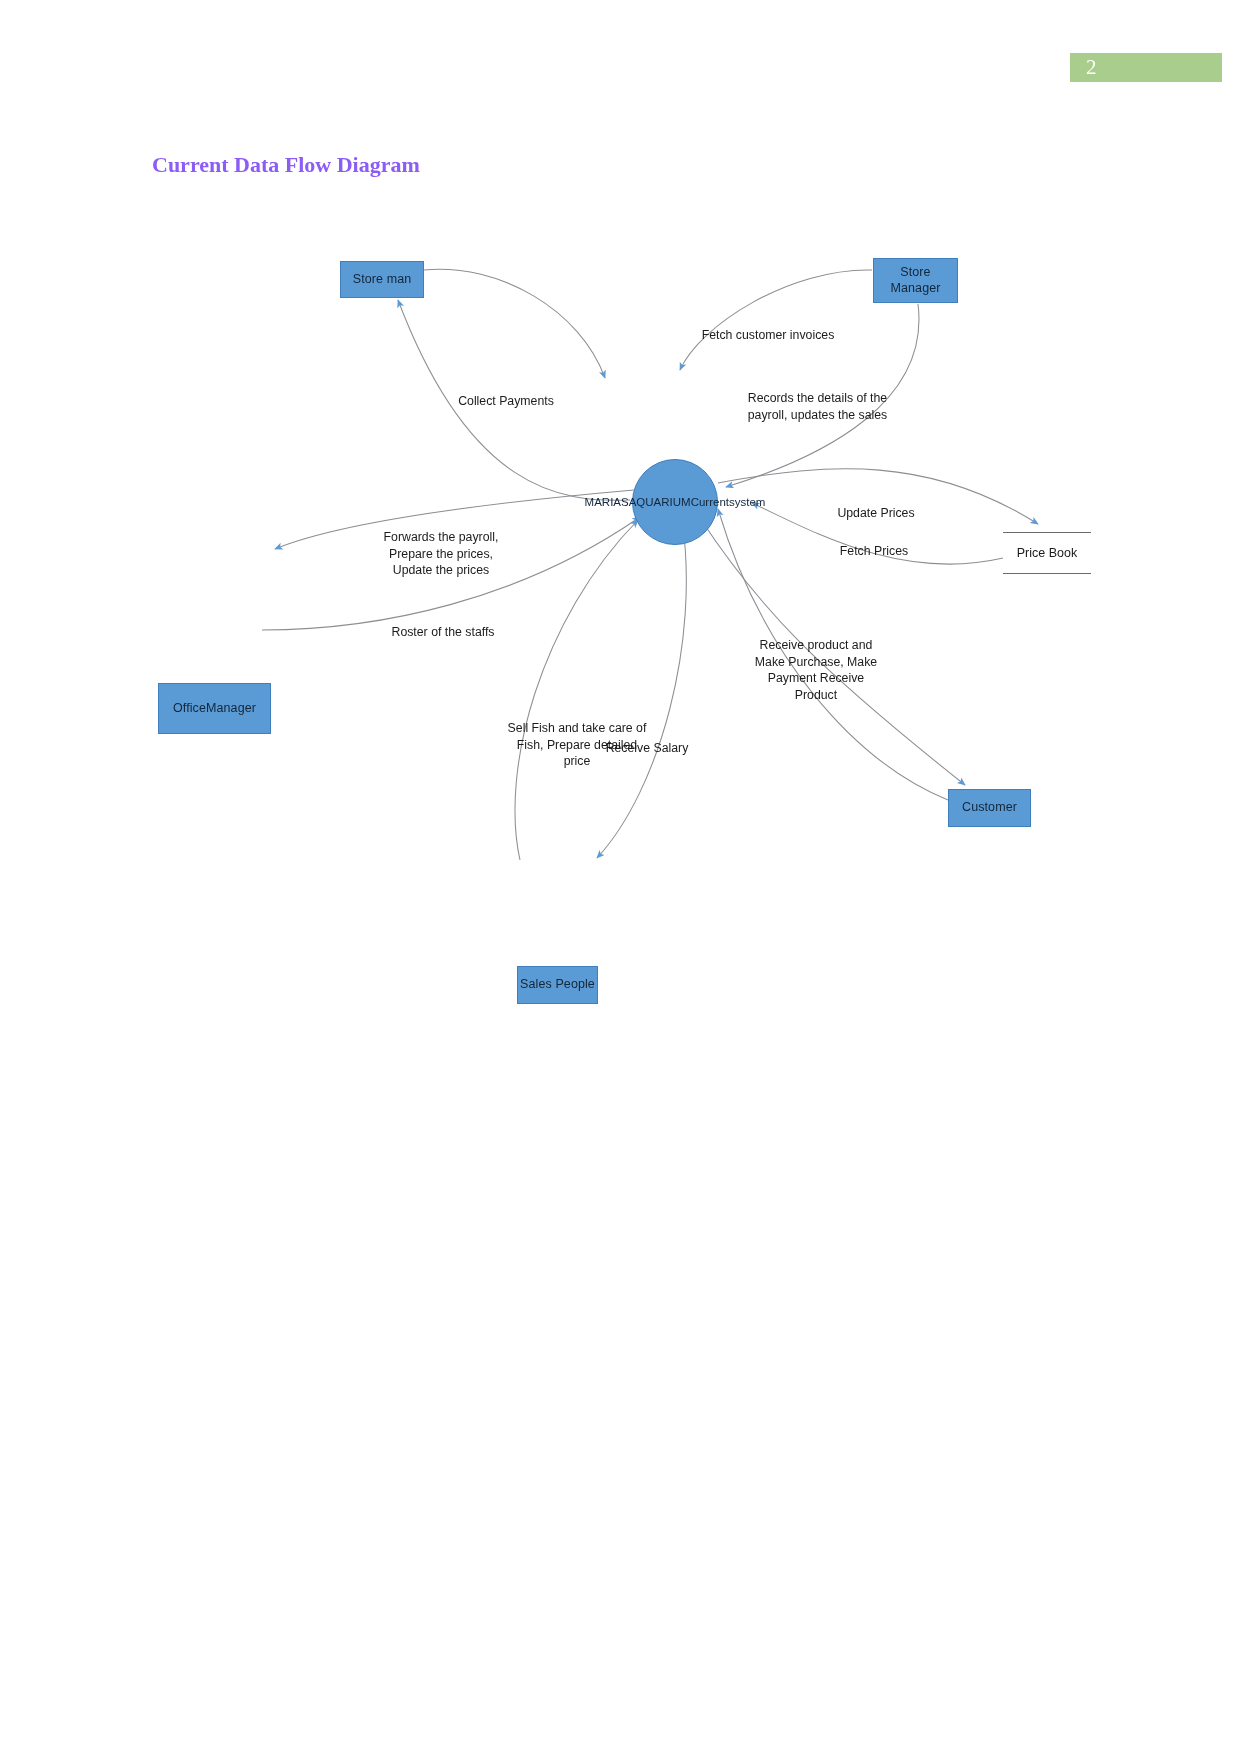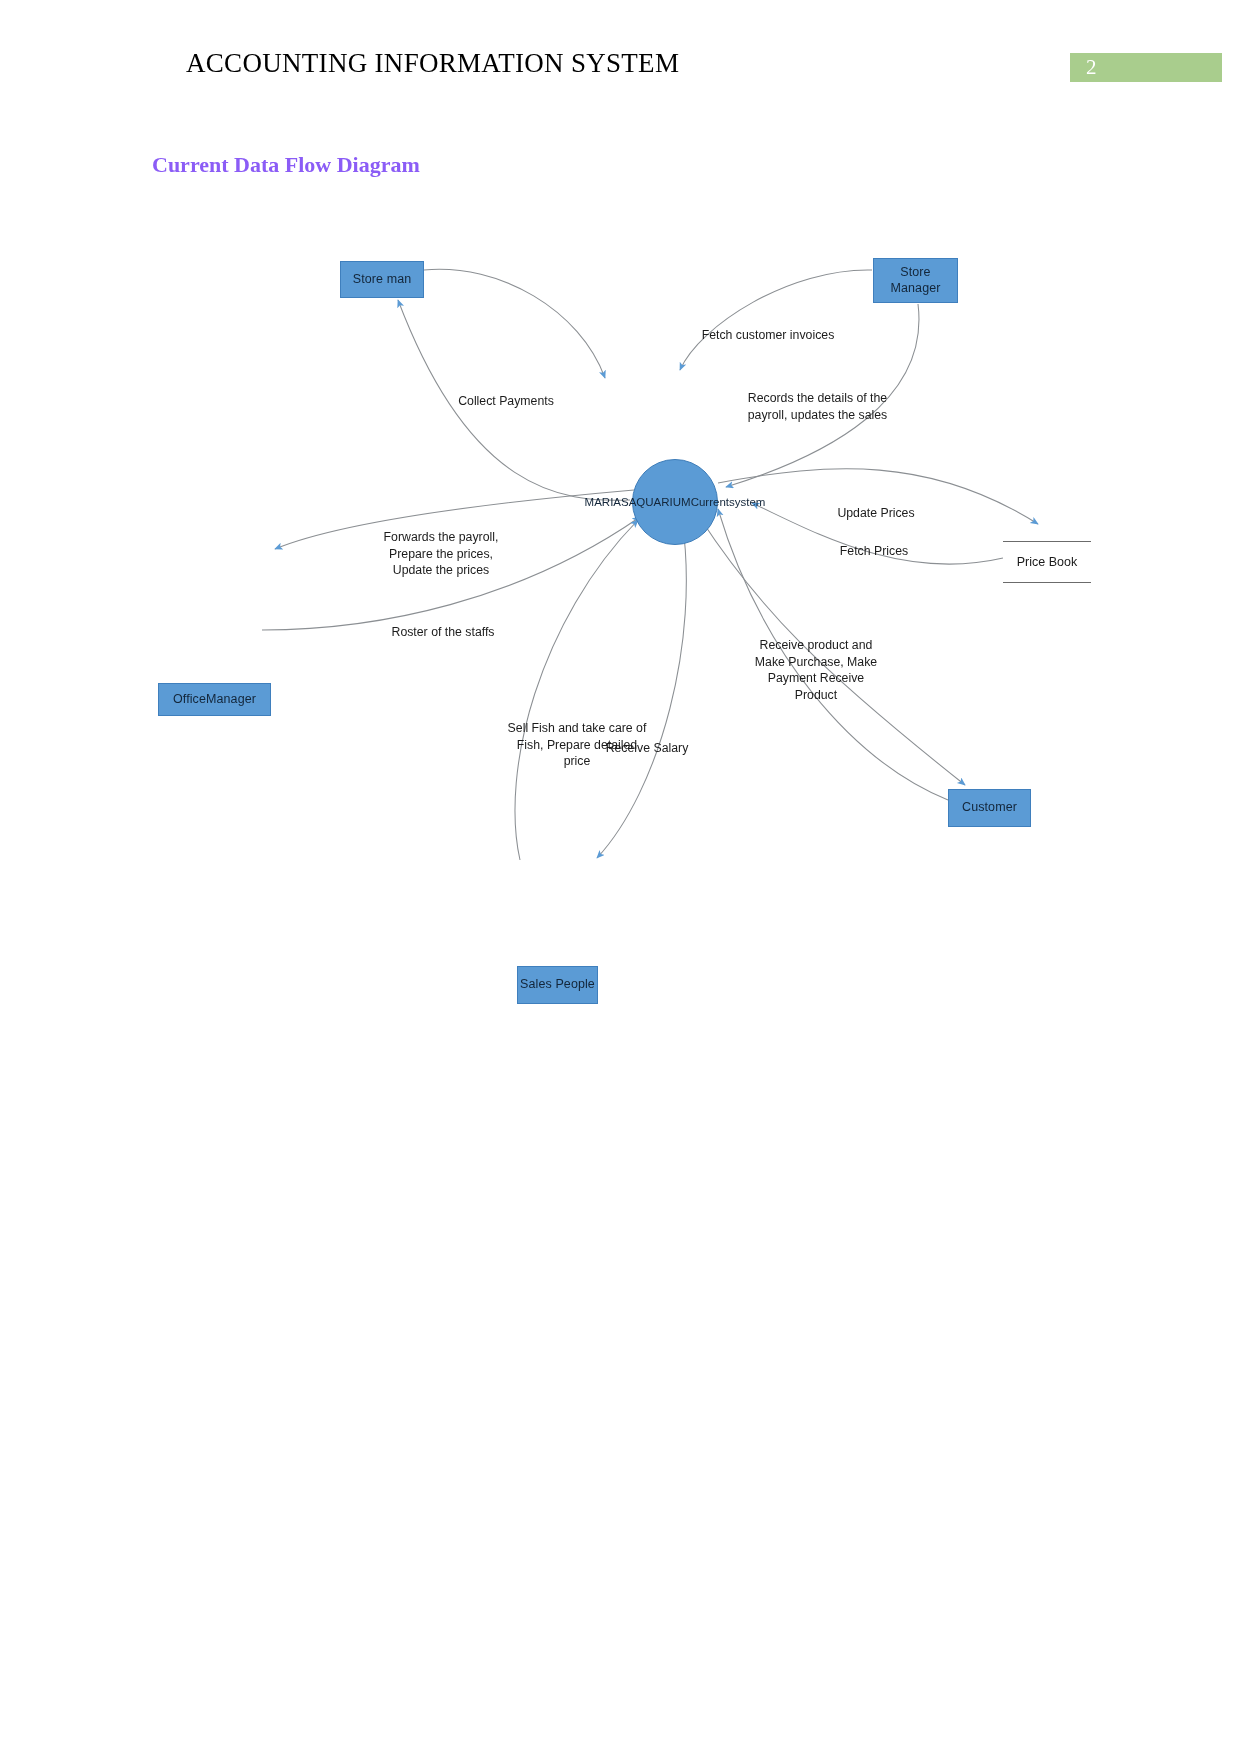--- a/index.html
+++ b/index.html
@@ -110,21 +110,21 @@
     text-align: center;
     color: #13263a;
     font-size: 11.5px;
     line-height: 1.28;
   }
 
   
   #datastore-price-book {
     position: absolute;
     left: 1003px;
-    top: 341px;
+    top: 332px;
     width: 88px;
     height: 42px;
     border-top: 1.3px solid #6b6b6b;
     border-bottom: 1.3px solid #6b6b6b;
     box-sizing: border-box;
     display: flex;
     align-items: center;
     justify-content: center;
     font-size: 12.5px;
     color: #1a1a1a;
@@ -138,23 +138,20 @@
     line-height: 1.35;
     text-align: center;
     white-space: pre-line;
   }
 </style>
 </head>
 <body>
 
 <div id="page">
 
-  <div id="doc-header">
-    <div id="header-title">ACCOUNTING INFORMATION SYSTEM</div>
-  </div>
 
   <div id="page-badge">
     <span id="page-badge-number">2</span>
   </div>
 
   <div id="section-heading">Current Data Flow Diagram</div>
 
   <div id="dfd">
 
     <svg id="dfd-svg" width="1241" height="830" viewBox="0 0 1241 830">
@@ -196,21 +193,21 @@
       <span>AQUARIUM</span>
       <span>Current</span>
       <span>system</span>
     </div>
 
     <div class="entity" style="left:340px; top:61px; width:84px; height:37px;">Store man</div>
 
     <div class="entity" style="left:873px; top:58px; width:85px; height:45px; white-space:pre-line;">Store
 Manager</div>
 
-    <div class="entity" style="left:158px; top:483px; width:113px; height:33px;">OfficeManager</div>
+    <div class="entity" style="left:158px; top:483px; width:113px; height:51px;">OfficeManager</div>
 
     <div class="entity" style="left:948px; top:589px; width:83px; height:38px;">Customer</div>
 
     <div class="entity" style="left:517px; top:766px; width:81px; height:38px;">Sales People</div>
 
     <div id="datastore-price-book">Price Book</div>
 
 
     <div class="flow-label" style="left:446px; top:193px; width:120px;">Collect Payments</div>
 

